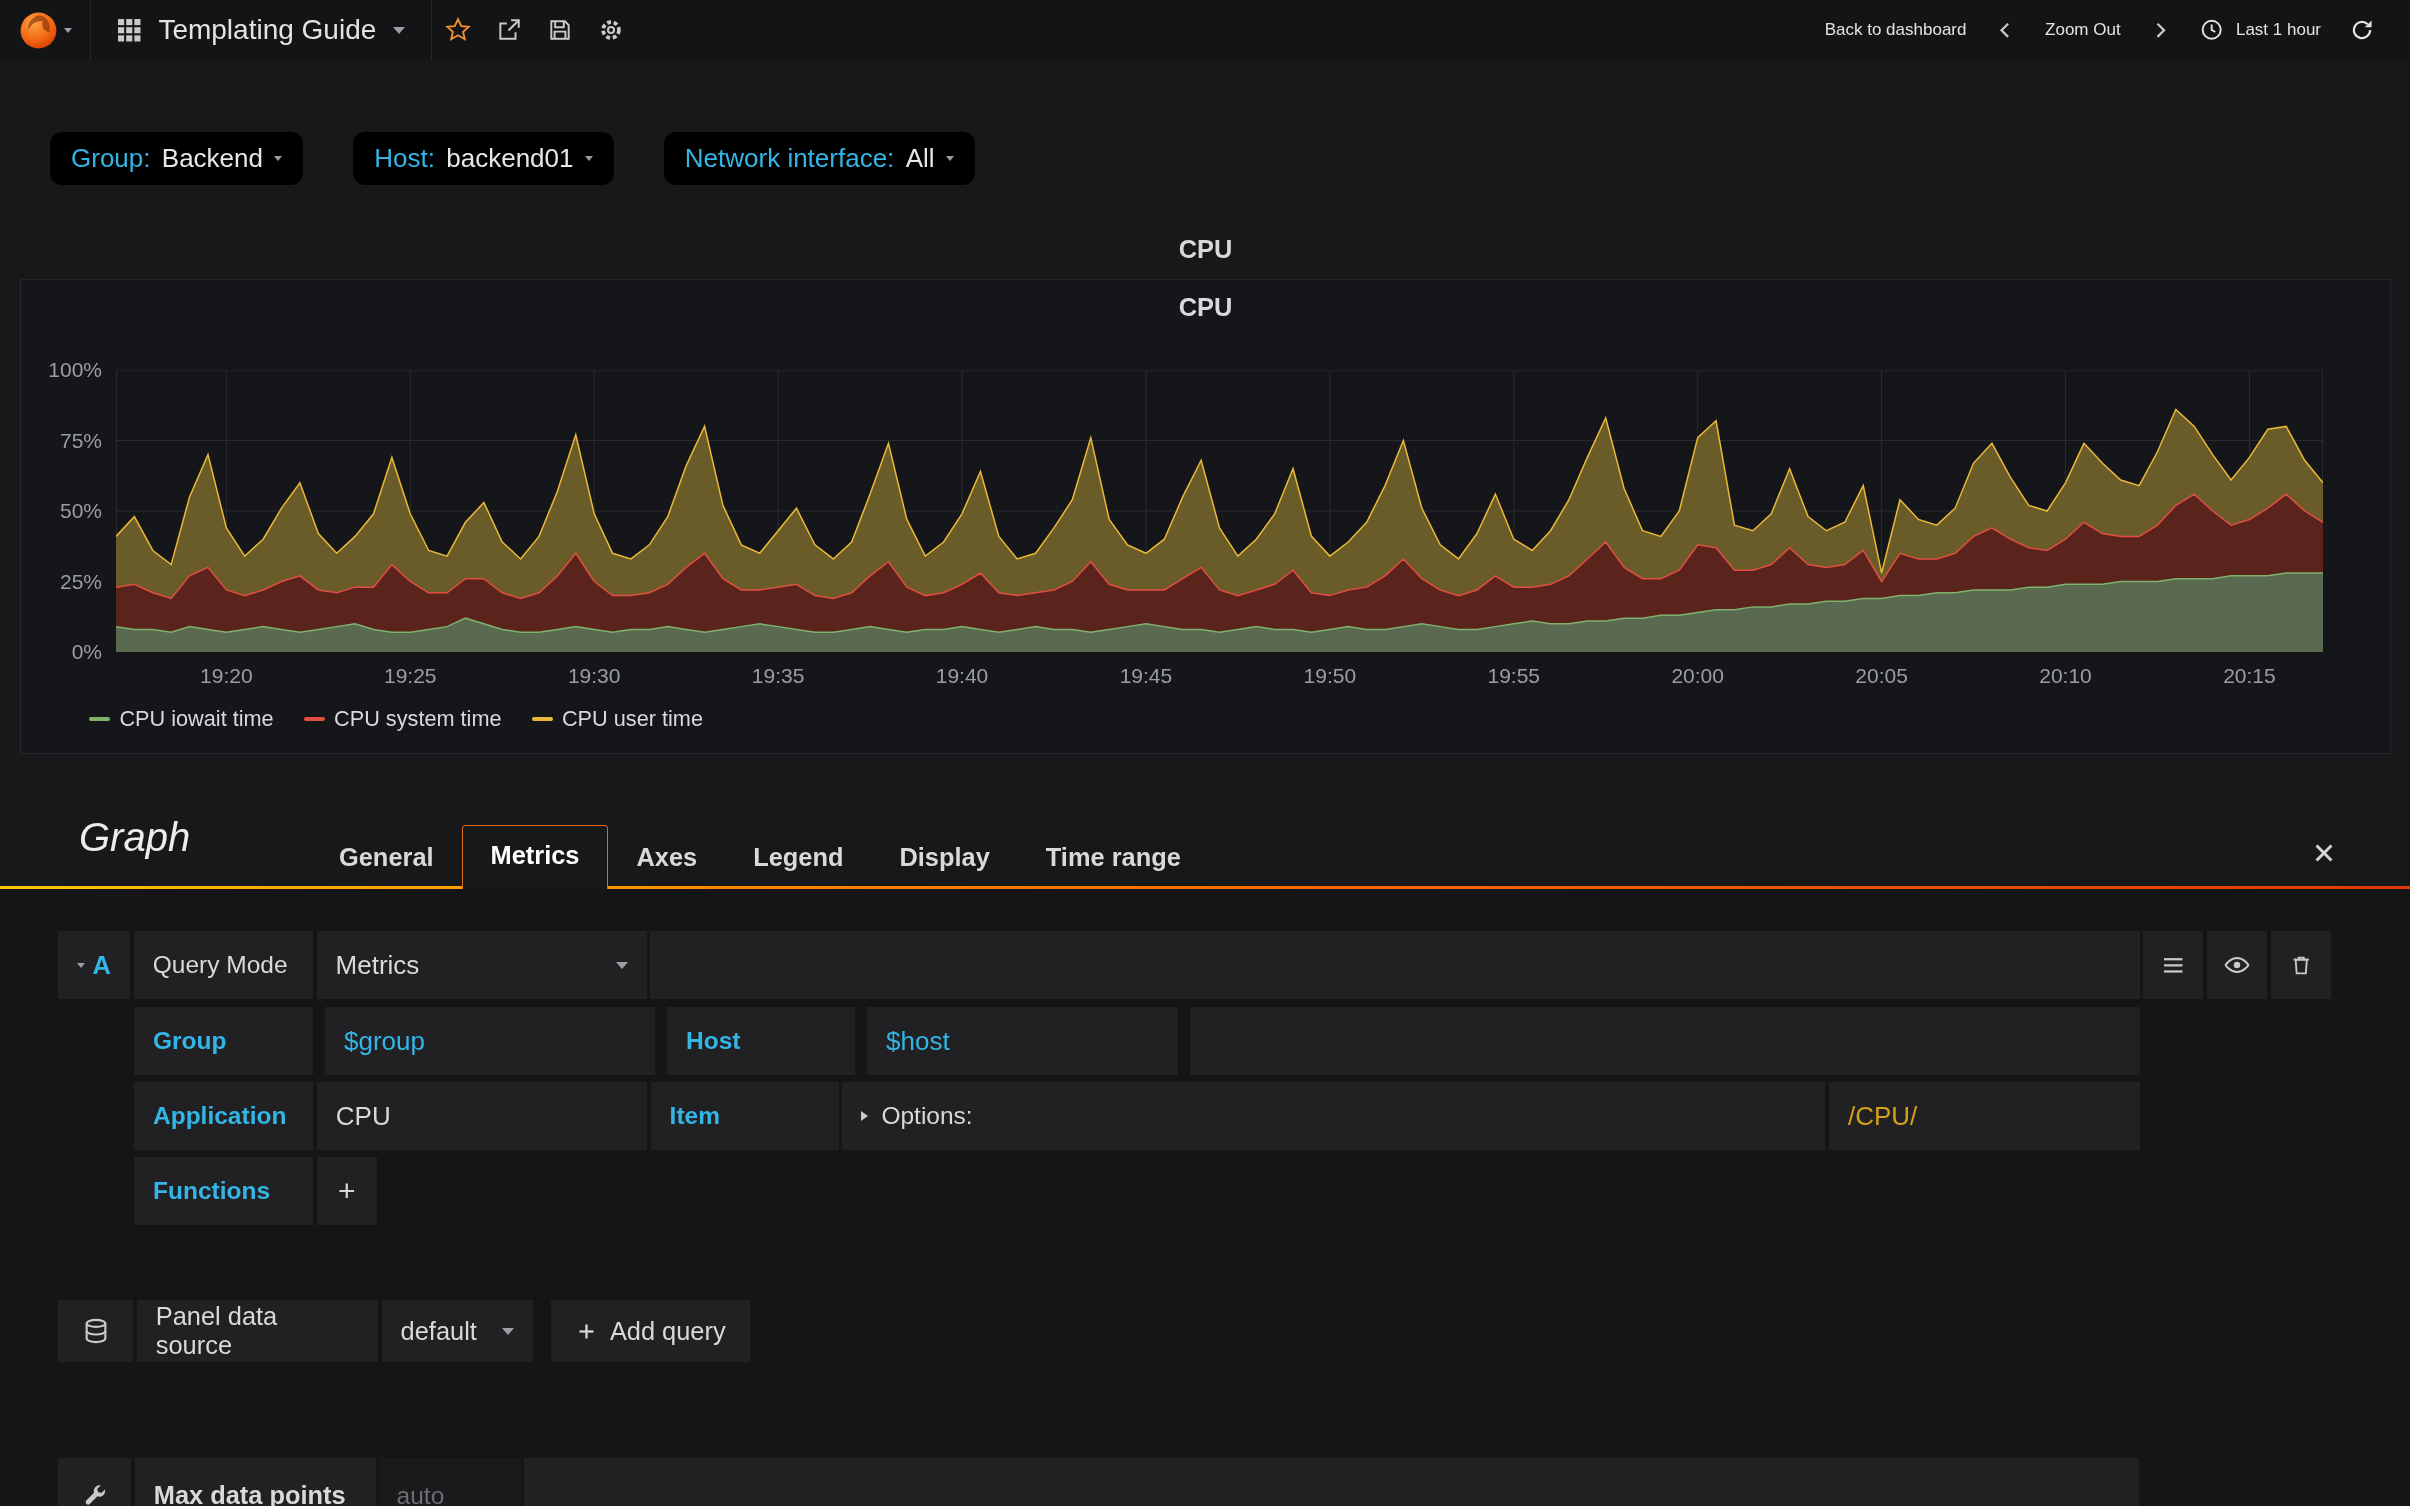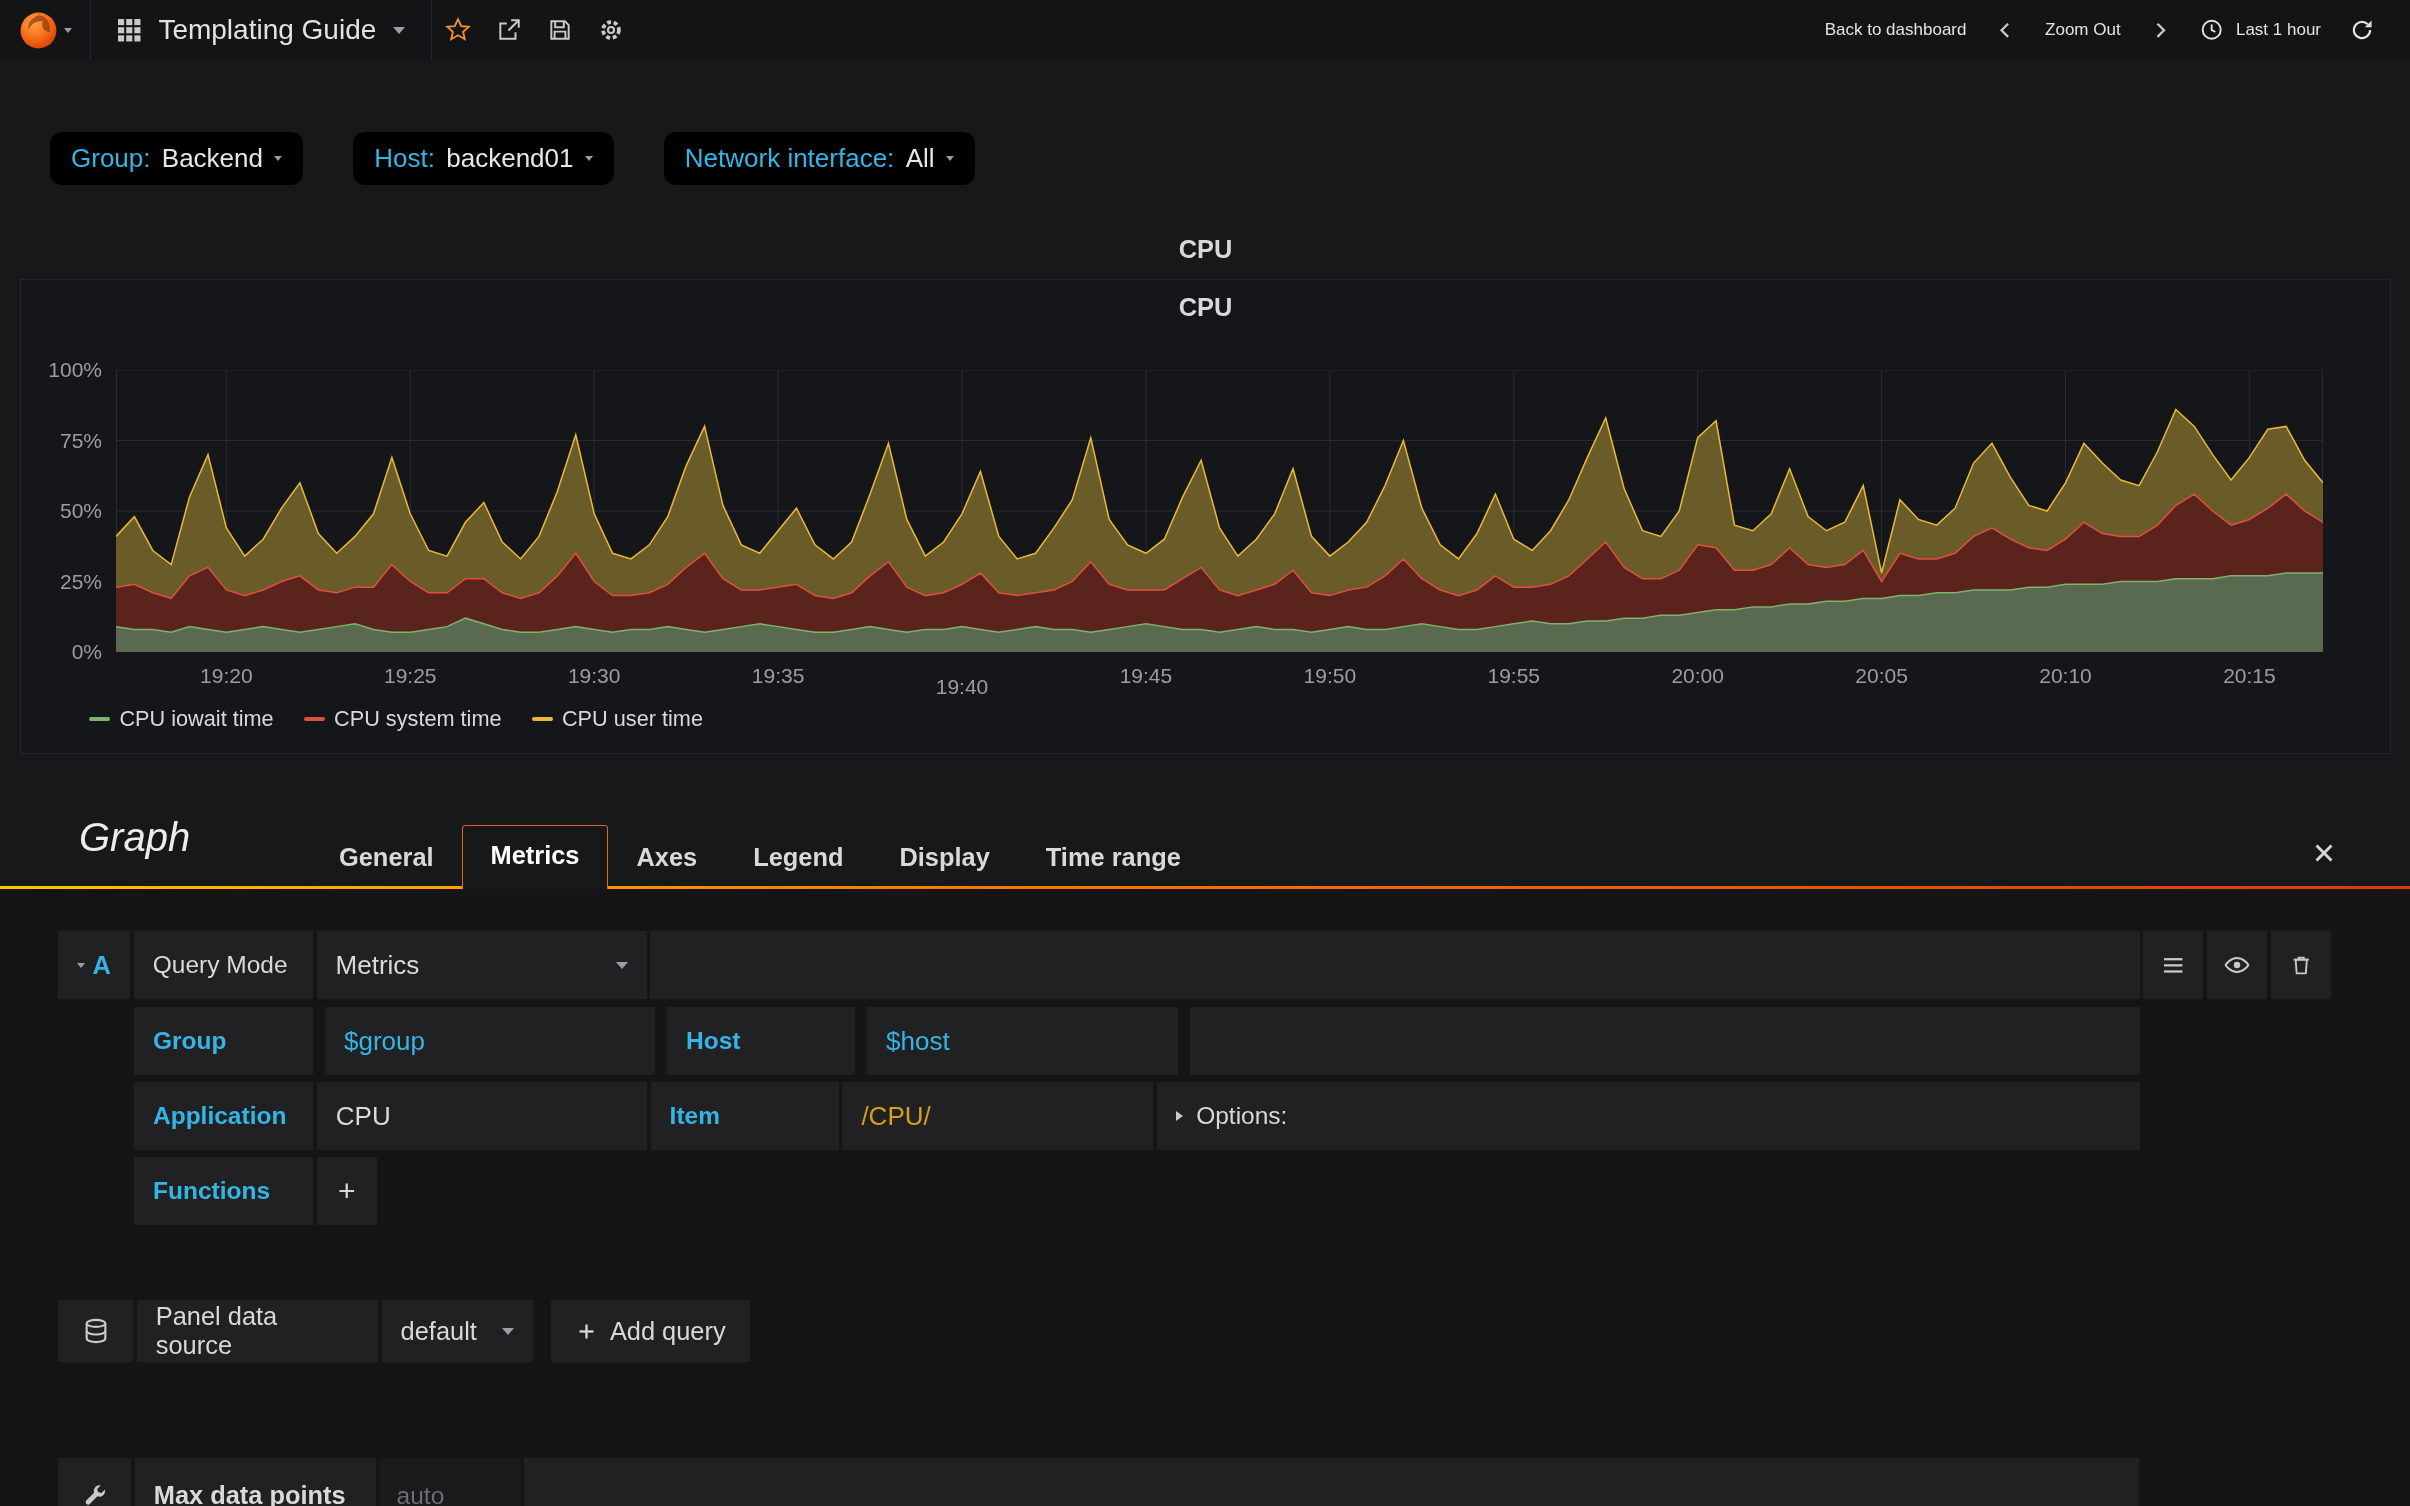--- a/index.html
+++ b/index.html
@@ -250,21 +250,21 @@
         <polygon points="0.0,231.0 19.5,228.0 39.1,237.0 58.6,243.0 78.1,219.0 97.7,210.0 117.2,234.0 136.7,240.0 156.3,234.0 175.8,225.0 195.3,219.0 214.9,234.0 234.4,237.0 253.9,231.0 273.5,231.0 293.0,207.0 312.5,225.0 332.1,237.0 351.6,237.0 371.1,222.0 390.7,222.0 410.2,237.0 429.7,243.0 449.3,237.0 468.8,219.0 488.3,195.0 507.9,225.0 527.4,240.0 546.9,240.0 566.5,237.0 586.0,228.0 605.5,210.0 625.1,195.0 644.6,222.0 664.1,234.0 683.7,234.0 703.2,231.0 722.7,228.0 742.3,240.0 761.8,243.0 781.3,237.0 800.9,219.0 820.4,204.0 839.9,231.0 859.5,240.0 879.0,237.0 898.5,228.0 918.1,216.0 937.6,237.0 957.1,240.0 976.7,237.0 996.2,234.0 1015.7,225.0 1035.3,204.0 1054.8,228.0 1074.3,234.0 1093.9,234.0 1113.4,234.0 1132.9,222.0 1152.5,210.0 1172.0,234.0 1191.5,240.0 1211.1,234.0 1230.6,228.0 1250.1,213.0 1269.7,237.0 1289.2,240.0 1308.7,234.0 1328.3,231.0 1347.8,219.0 1367.3,201.0 1386.9,222.0 1406.4,234.0 1425.9,240.0 1445.5,234.0 1465.0,219.0 1484.5,231.0 1504.1,231.0 1523.6,228.0 1543.1,219.0 1562.7,201.0 1582.2,183.0 1601.7,210.0 1621.3,222.0 1640.8,222.0 1660.3,213.0 1679.9,186.0 1699.4,189.0 1718.9,213.0 1738.5,213.0 1758.0,207.0 1777.5,189.0 1797.1,207.0 1816.6,210.0 1836.1,207.0 1855.7,192.0 1875.2,225.0 1894.7,195.0 1914.3,201.0 1933.8,201.0 1953.3,195.0 1972.9,177.0 1992.4,168.0 2011.9,180.0 2031.5,189.0 2051.0,192.0 2070.5,180.0 2090.1,162.0 2109.6,174.0 2129.1,177.0 2148.7,177.0 2168.2,165.0 2187.7,144.0 2207.3,132.0 2226.8,150.0 2246.3,165.0 2265.9,159.0 2285.4,147.0 2304.9,132.0 2324.5,150.0 2344.0,162.0 2344,300 0,300" fill="#5a241c"></polygon>
         <polyline points="0.0,231.0 19.5,228.0 39.1,237.0 58.6,243.0 78.1,219.0 97.7,210.0 117.2,234.0 136.7,240.0 156.3,234.0 175.8,225.0 195.3,219.0 214.9,234.0 234.4,237.0 253.9,231.0 273.5,231.0 293.0,207.0 312.5,225.0 332.1,237.0 351.6,237.0 371.1,222.0 390.7,222.0 410.2,237.0 429.7,243.0 449.3,237.0 468.8,219.0 488.3,195.0 507.9,225.0 527.4,240.0 546.9,240.0 566.5,237.0 586.0,228.0 605.5,210.0 625.1,195.0 644.6,222.0 664.1,234.0 683.7,234.0 703.2,231.0 722.7,228.0 742.3,240.0 761.8,243.0 781.3,237.0 800.9,219.0 820.4,204.0 839.9,231.0 859.5,240.0 879.0,237.0 898.5,228.0 918.1,216.0 937.6,237.0 957.1,240.0 976.7,237.0 996.2,234.0 1015.7,225.0 1035.3,204.0 1054.8,228.0 1074.3,234.0 1093.9,234.0 1113.4,234.0 1132.9,222.0 1152.5,210.0 1172.0,234.0 1191.5,240.0 1211.1,234.0 1230.6,228.0 1250.1,213.0 1269.7,237.0 1289.2,240.0 1308.7,234.0 1328.3,231.0 1347.8,219.0 1367.3,201.0 1386.9,222.0 1406.4,234.0 1425.9,240.0 1445.5,234.0 1465.0,219.0 1484.5,231.0 1504.1,231.0 1523.6,228.0 1543.1,219.0 1562.7,201.0 1582.2,183.0 1601.7,210.0 1621.3,222.0 1640.8,222.0 1660.3,213.0 1679.9,186.0 1699.4,189.0 1718.9,213.0 1738.5,213.0 1758.0,207.0 1777.5,189.0 1797.1,207.0 1816.6,210.0 1836.1,207.0 1855.7,192.0 1875.2,225.0 1894.7,195.0 1914.3,201.0 1933.8,201.0 1953.3,195.0 1972.9,177.0 1992.4,168.0 2011.9,180.0 2031.5,189.0 2051.0,192.0 2070.5,180.0 2090.1,162.0 2109.6,174.0 2129.1,177.0 2148.7,177.0 2168.2,165.0 2187.7,144.0 2207.3,132.0 2226.8,150.0 2246.3,165.0 2265.9,159.0 2285.4,147.0 2304.9,132.0 2324.5,150.0 2344.0,162.0" fill="none" stroke="#e24d42" stroke-width="1.6"></polyline>
         <polygon points="0.0,273.0 19.5,276.0 39.1,276.0 58.6,279.0 78.1,273.0 97.7,276.0 117.2,279.0 136.7,276.0 156.3,273.0 175.8,276.0 195.3,279.0 214.9,276.0 234.4,273.0 253.9,270.0 273.5,276.0 293.0,279.0 312.5,279.0 332.1,276.0 351.6,273.0 371.1,264.0 390.7,270.0 410.2,276.0 429.7,279.0 449.3,279.0 468.8,276.0 488.3,273.0 507.9,276.0 527.4,279.0 546.9,276.0 566.5,276.0 586.0,273.0 605.5,276.0 625.1,279.0 644.6,276.0 664.1,273.0 683.7,270.0 703.2,273.0 722.7,276.0 742.3,279.0 761.8,279.0 781.3,276.0 800.9,273.0 820.4,276.0 839.9,279.0 859.5,276.0 879.0,276.0 898.5,273.0 918.1,276.0 937.6,279.0 957.1,276.0 976.7,273.0 996.2,276.0 1015.7,276.0 1035.3,279.0 1054.8,276.0 1074.3,273.0 1093.9,270.0 1113.4,273.0 1132.9,276.0 1152.5,276.0 1172.0,279.0 1191.5,276.0 1211.1,273.0 1230.6,276.0 1250.1,276.0 1269.7,279.0 1289.2,276.0 1308.7,273.0 1328.3,276.0 1347.8,276.0 1367.3,273.0 1386.9,270.0 1406.4,273.0 1425.9,276.0 1445.5,276.0 1465.0,273.0 1484.5,270.0 1504.1,267.0 1523.6,270.0 1543.1,270.0 1562.7,267.0 1582.2,267.0 1601.7,264.0 1621.3,264.0 1640.8,261.0 1660.3,261.0 1679.9,258.0 1699.4,255.0 1718.9,255.0 1738.5,252.0 1758.0,252.0 1777.5,249.0 1797.1,249.0 1816.6,246.0 1836.1,246.0 1855.7,243.0 1875.2,243.0 1894.7,240.0 1914.3,240.0 1933.8,237.0 1953.3,237.0 1972.9,234.0 1992.4,234.0 2011.9,234.0 2031.5,231.0 2051.0,231.0 2070.5,228.0 2090.1,228.0 2109.6,228.0 2129.1,225.0 2148.7,225.0 2168.2,225.0 2187.7,222.0 2207.3,222.0 2226.8,222.0 2246.3,219.0 2265.9,219.0 2285.4,219.0 2304.9,216.0 2324.5,216.0 2344.0,216.0 2344,300 0,300" fill="#5a6a50"></polygon>
         <polyline points="0.0,273.0 19.5,276.0 39.1,276.0 58.6,279.0 78.1,273.0 97.7,276.0 117.2,279.0 136.7,276.0 156.3,273.0 175.8,276.0 195.3,279.0 214.9,276.0 234.4,273.0 253.9,270.0 273.5,276.0 293.0,279.0 312.5,279.0 332.1,276.0 351.6,273.0 371.1,264.0 390.7,270.0 410.2,276.0 429.7,279.0 449.3,279.0 468.8,276.0 488.3,273.0 507.9,276.0 527.4,279.0 546.9,276.0 566.5,276.0 586.0,273.0 605.5,276.0 625.1,279.0 644.6,276.0 664.1,273.0 683.7,270.0 703.2,273.0 722.7,276.0 742.3,279.0 761.8,279.0 781.3,276.0 800.9,273.0 820.4,276.0 839.9,279.0 859.5,276.0 879.0,276.0 898.5,273.0 918.1,276.0 937.6,279.0 957.1,276.0 976.7,273.0 996.2,276.0 1015.7,276.0 1035.3,279.0 1054.8,276.0 1074.3,273.0 1093.9,270.0 1113.4,273.0 1132.9,276.0 1152.5,276.0 1172.0,279.0 1191.5,276.0 1211.1,273.0 1230.6,276.0 1250.1,276.0 1269.7,279.0 1289.2,276.0 1308.7,273.0 1328.3,276.0 1347.8,276.0 1367.3,273.0 1386.9,270.0 1406.4,273.0 1425.9,276.0 1445.5,276.0 1465.0,273.0 1484.5,270.0 1504.1,267.0 1523.6,270.0 1543.1,270.0 1562.7,267.0 1582.2,267.0 1601.7,264.0 1621.3,264.0 1640.8,261.0 1660.3,261.0 1679.9,258.0 1699.4,255.0 1718.9,255.0 1738.5,252.0 1758.0,252.0 1777.5,249.0 1797.1,249.0 1816.6,246.0 1836.1,246.0 1855.7,243.0 1875.2,243.0 1894.7,240.0 1914.3,240.0 1933.8,237.0 1953.3,237.0 1972.9,234.0 1992.4,234.0 2011.9,234.0 2031.5,231.0 2051.0,231.0 2070.5,228.0 2090.1,228.0 2109.6,228.0 2129.1,225.0 2148.7,225.0 2168.2,225.0 2187.7,222.0 2207.3,222.0 2226.8,222.0 2246.3,219.0 2265.9,219.0 2285.4,219.0 2304.9,216.0 2324.5,216.0 2344.0,216.0" fill="none" stroke="#7eb26d" stroke-width="1.6"></polyline>
       </svg>
     <div id="x-ticks">
         <span style="left: 5%;">19:20</span>
         <span style="left: 13.3333%;">19:25</span>
         <span style="left: 21.6667%;">19:30</span>
         <span style="left: 30%;">19:35</span>
-        <span style="left: 38.3333%; margin-top: 11px;">19:40</span>
+        <span style="left: 38.3333%;">19:40</span>
         <span style="left: 46.6667%;">19:45</span>
         <span style="left: 55%;">19:50</span>
         <span style="left: 63.3333%;">19:55</span>
         <span style="left: 71.6667%;">20:00</span>
         <span style="left: 80%;">20:05</span>
         <span style="left: 88.3333%;">20:10</span>
         <span style="left: 96.6667%;">20:15</span>
       </div>
     <div id="chart-legend">
         <div class="legend-item">
@@ -338,25 +338,25 @@
     <div class="cell w-value val-cyan">$group</div>
     <div class="cell w-label2 cyan">Host</div>
     <div class="cell w-value2 val-cyan">$host</div>
     <div class="cell w-fill"></div>
   </div>
 
   <div class="qrow" id="qrow3">
     <div class="cell w-label cyan">Application</div>
     <div class="cell w-value">CPU</div>
     <div class="cell w-label2 cyan">Item</div>
-    <div class="cell w-value2 val-yellow">/CPU/</div>
     <div class="cell w-fill">
       <span class="caret-right"></span>
       <span>Options:</span>
     </div>
+    <div class="cell w-value2 val-yellow">/CPU/</div>
   </div>
 
   <div class="qrow" id="qrow4">
     <div class="cell w-label cyan">Functions</div>
     <div class="cell w-btn">
       <span class="plus-text">+</span>
     </div>
   </div>
 
   <div id="dsrow">

